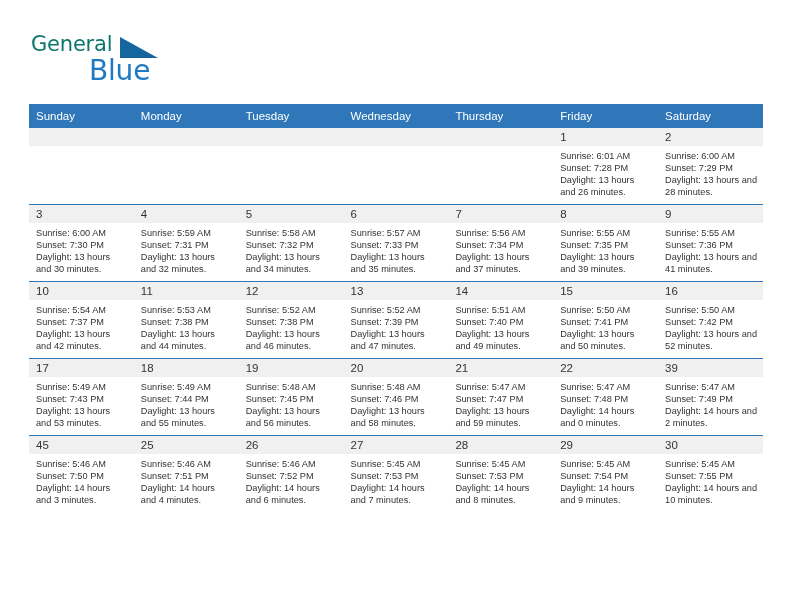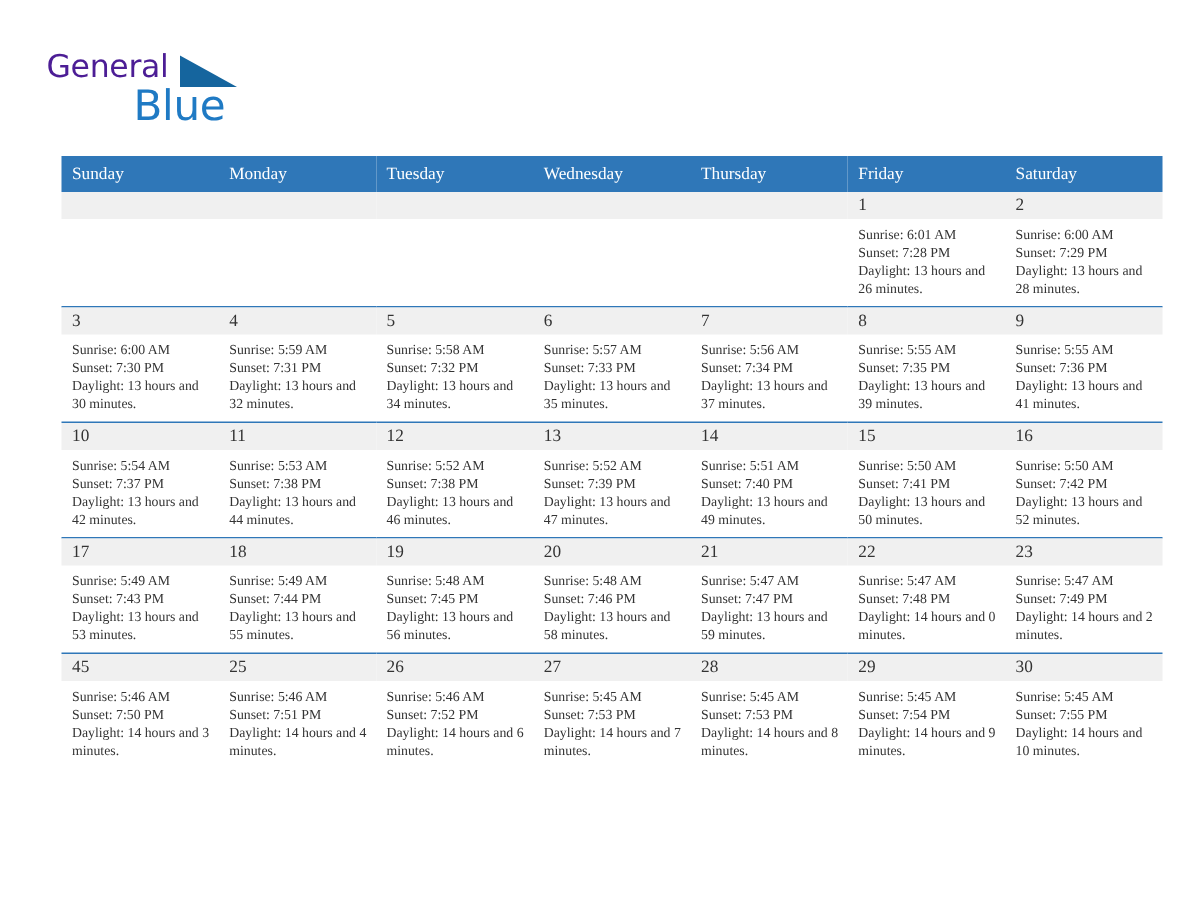--- a/index.html
+++ b/index.html
@@ -35,21 +35,21 @@
     top: 4px;
     width: 180px;
     height: 56px;
   }
   .logo-general {
     position: absolute;
     left: 2px;
     top: 0px;
     font-size: 21px;
     letter-spacing: -0.2px;
-    color: #4c1d95;
+    color: #0f766e;
     font-family: "DejaVu Sans", sans-serif;
   }
   .logo-blue {
     position: absolute;
     left: 60px;
     top: 22px;
     font-size: 28px;
     letter-spacing: -0.2px;
     color: #1f7ac4;
     font-family: "DejaVu Sans", sans-serif;
@@ -82,26 +82,25 @@
     color: #333333;
     line-height: 22px;
     margin-top: 8px;
     white-space: nowrap;
     font-weight: normal;
   }
 
   
   .calendar {
     position: absolute;
-    left: 41px;
+    left: 29px;
     top: 104px;
     width: 734px;
     border-collapse: collapse;
     table-layout: fixed;
-    font-family: Liberation Serif, serif;
   }
   .calendar col { width: 104.85px; }
 
   .calendar thead th {
     background: #2f77b8;
     color: #ffffff;
     font-size: 11.5px;
     font-weight: normal;
     text-align: left;
     padding: 6px 0 6px 7px;
@@ -433,21 +432,21 @@
               <div class="daynum-band">22</div>
               <div class="cell-body">
                 <div>Sunrise: 5:47 AM</div>
                 <div>Sunset: 7:48 PM</div>
                 <div class="wrap">Daylight: 14 hours and 0 minutes.</div>
               </div>
             </div>
           </td>
           <td>
             <div class="cell-inner">
-              <div class="daynum-band">23</div>
+              <div class="daynum-band">39</div>
               <div class="cell-body">
                 <div>Sunrise: 5:47 AM</div>
                 <div>Sunset: 7:49 PM</div>
                 <div class="wrap">Daylight: 14 hours and 2 minutes.</div>
               </div>
             </div>
           </td>
         </tr>
         <tr>
           <td>

